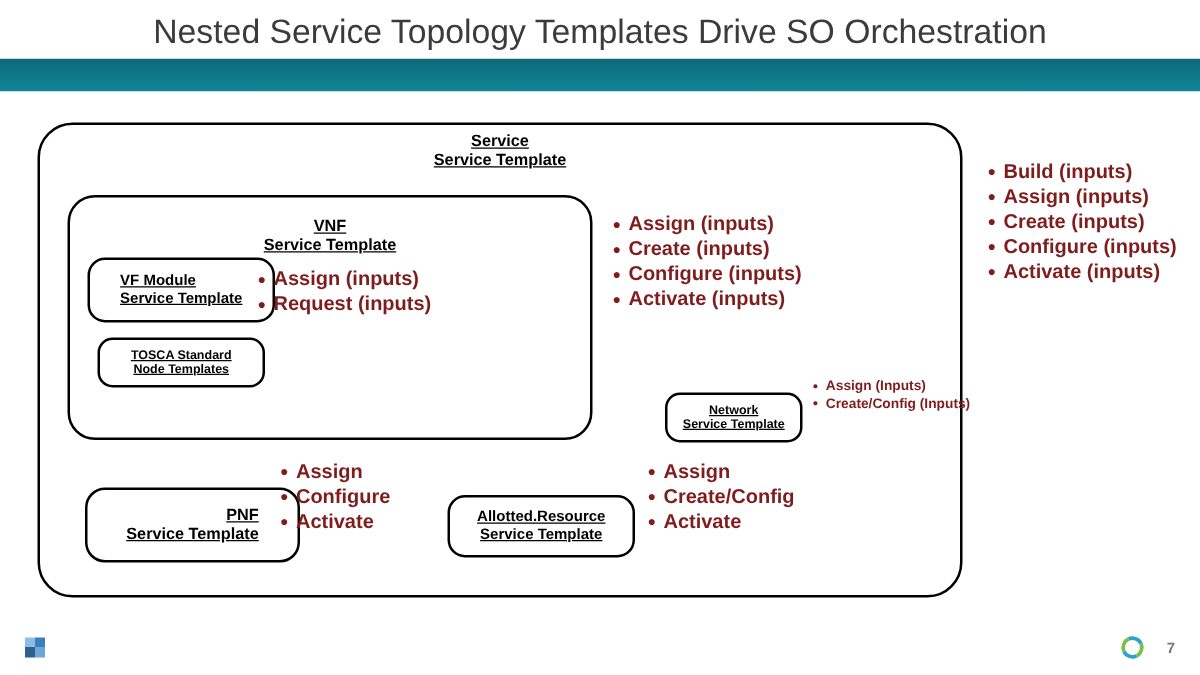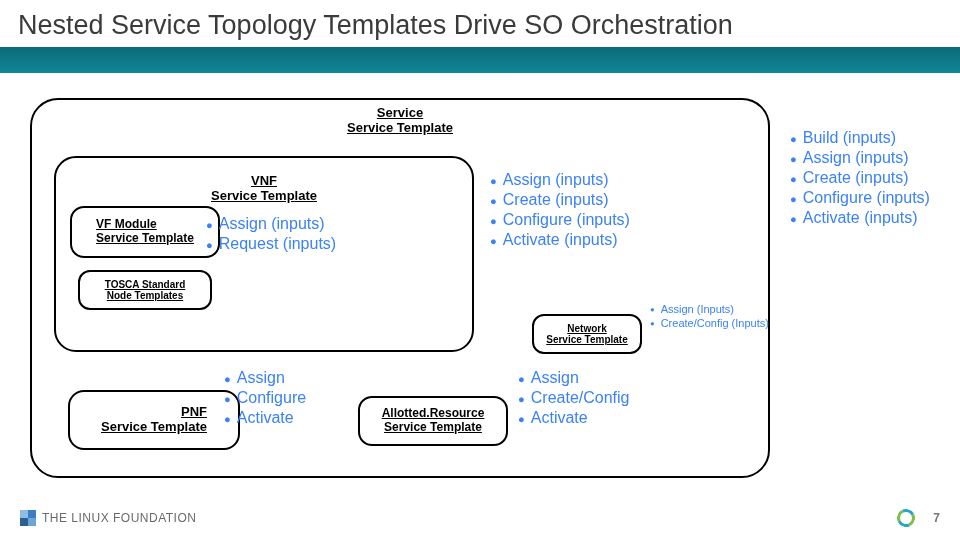--- a/index.html
+++ b/index.html
@@ -9,20 +9,21 @@
     font-family: "Segoe UI", Arial, sans-serif;
     background: #fff;
     position: relative;
     overflow: hidden;
   }
   .title-bar {
     width: 100%;
     padding: 10px 18px 6px 18px;
     font-size: 27px;
     color: #3b3b3b;
+    text-align: center;
   }
   .teal-stripe {
     width: 100%;
     height: 26px;
     background: linear-gradient(#0d6a78, #0f8696);
   }
   .stage {
     position: absolute;
     top: 80px;
     left: 10px;
@@ -156,22 +157,23 @@
     text-decoration: underline;
     line-height: 1.1;
     padding: 3px;
   }
 
   
   .blist {
     position: absolute;
     list-style: none;
     font-size: 16px;
-    color: #3b82f6;
+    color: #7f1d1d;
     line-height: 1.25;
+    font-weight: bold;
   }
   .blist.sm { font-size: 11px; line-height: 1.3; }
   .blist li::before {
     content: "●";
     display: inline-block;
     margin-right: 6px;
     font-size: 0.7em;
     vertical-align: middle;
   }
 
@@ -294,19 +296,18 @@
   <ul class="blist sm list-net">
     <li>Assign (Inputs)</li>
     <li>Create/Config (Inputs)</li>
   </ul>
 
 </div>
 
 <div class="footer">
   <div class="lf-logo">
     <span class="lf-square"></span>
-    <span>THE LINUX FOUNDATION</span>
   </div>
   <div class="onap-logo">
     <span class="onap-ring"></span>
     <span class="page-num">7</span>
   </div>
 </div>
 
 </body></html>

